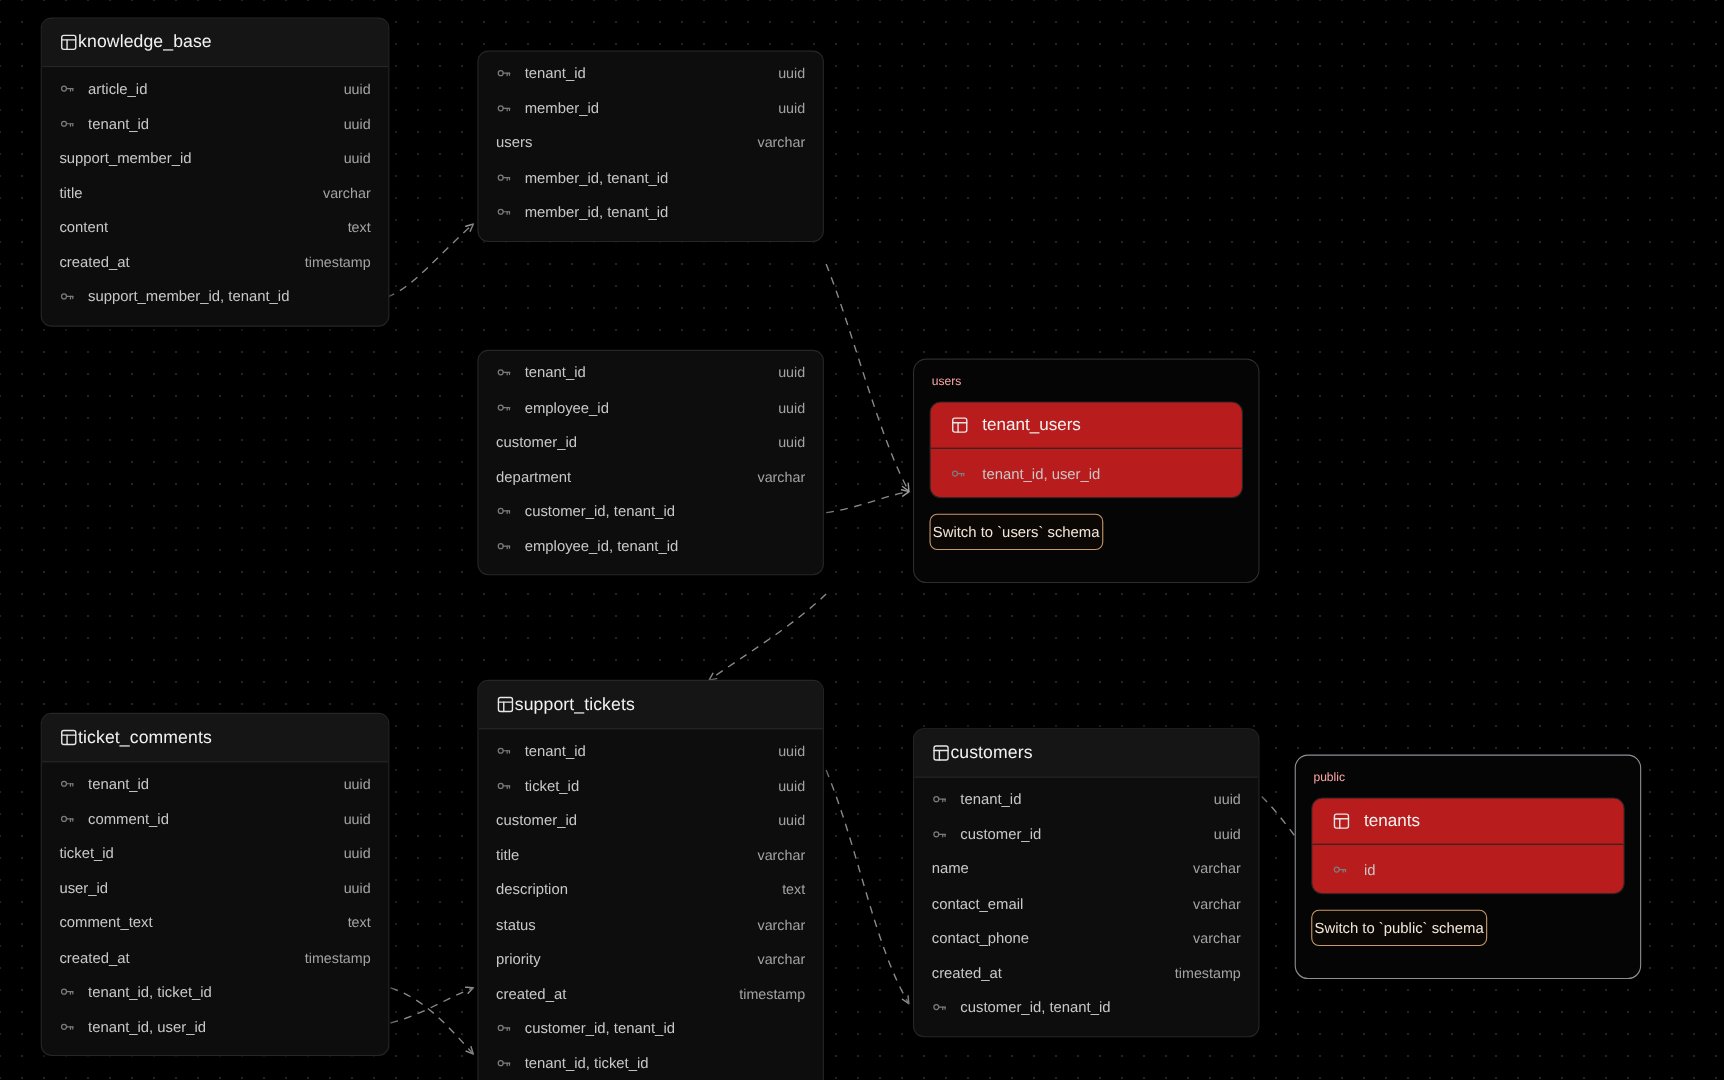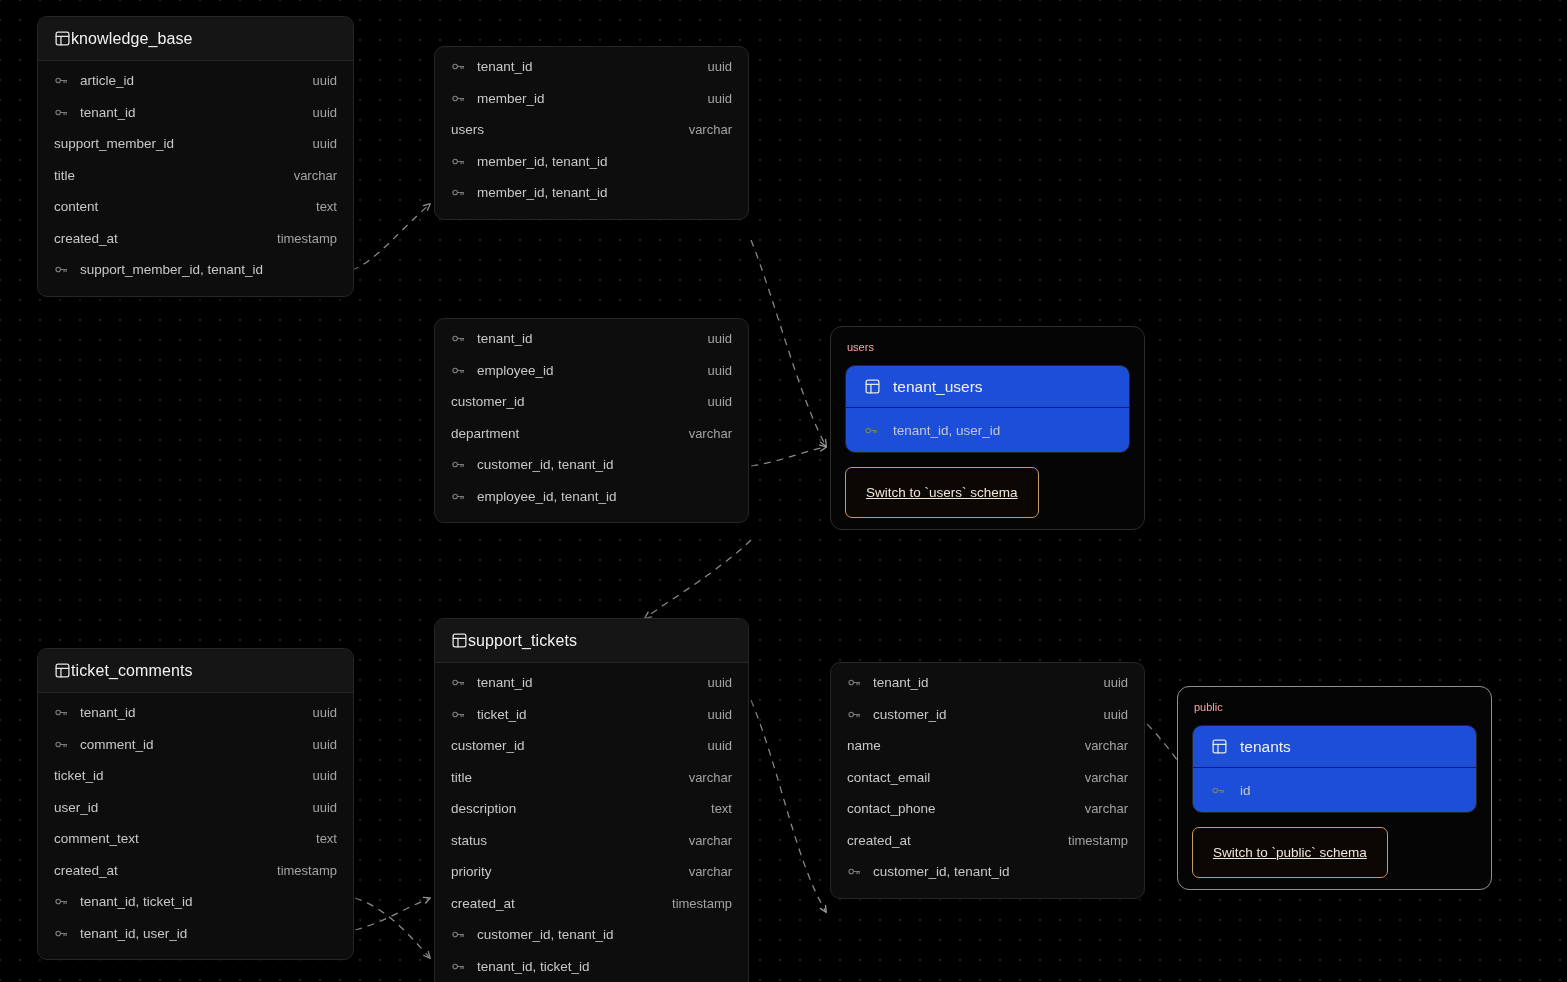--- a/index.html
+++ b/index.html
@@ -99,21 +99,21 @@
   .schema-panel.selected { border-color: #8e9096; }
 
   .schema-label {
     color: #fca5a5;
     font-size: 11px;
     margin-bottom: 12px;
     padding-left: 2px;
   }
 
   .inner-card {
-    background: #1d4ed8;
+    background: #b91c1c;
     border: 1px solid #242424;
     border-radius: 10px;
     overflow: hidden;
     margin-bottom: 14px;
   }
 
   .inner-header {
     display: flex;
     align-items: center;
     gap: 12px;
@@ -129,31 +129,30 @@
     gap: 14px;
     height: 44px;
     padding: 0 18px;
   }
   .inner-row .col-name { font-size: 13.5px; }
 
   .switch-btn {
     display: inline-flex;
     align-items: center;
     justify-content: center;
-    height: 51px;
-    padding: 0 20px;
+    height: 33px;
+    padding: 0 2px;
     background: #0a0705;
     border: 1px solid #c89a6a;
     border-radius: 7px;
     color: #f3e6d8;
     font-size: 13.5px;
     font-family: "Liberation Sans", sans-serif;
     cursor: pointer;
     white-space: nowrap;
-    text-decoration: underline;
   }
 
   .ico { display: block; }
 </style>
 </head>
 <body>
 
 <div id="canvas">
 
   <svg id="edges" viewBox="0 0 1567 982" xmlns="http://www.w3.org/2000/svg">
@@ -523,20 +522,30 @@
                 <line x1="8.6" y1="10" x2="16.4" y2="10"></line>
                 <line x1="13.4" y1="10" x2="13.4" y2="13"></line>
                 <line x1="16.2" y1="10" x2="16.2" y2="12.6"></line>
               </svg>
             </span>
             <span class="col-name">tenant_id, ticket_id</span>
           </div>
         </div>
       </div>
       <div class="table-card" style="left: 830px; top: 662px; width: 315px;">
+        <div class="table-header">
+          <span>
+            <svg class="ico" width="17" height="17" viewBox="0 0 20 20" fill="none" stroke="#e6e6e6" stroke-width="1.5" stroke-linecap="round" stroke-linejoin="round">
+              <rect x="2.5" y="2.5" width="15" height="15" rx="2.2"></rect>
+              <line x1="2.5" y1="7.4" x2="17.5" y2="7.4"></line>
+              <line x1="8.2" y1="7.4" x2="8.2" y2="17.5"></line>
+            </svg>
+          </span>
+          <span class="table-title">customers</span>
+        </div>
         <div class="table-body">
           <div class="col-row">
             <span class="col-key">
               <svg class="ico" width="15" height="15" viewBox="0 0 20 20" fill="none" stroke="#7b7b7b" stroke-width="1.5" stroke-linecap="round" stroke-linejoin="round">
                 <circle cx="5.6" cy="10" r="3"></circle>
                 <line x1="8.6" y1="10" x2="16.4" y2="10"></line>
                 <line x1="13.4" y1="10" x2="13.4" y2="13"></line>
                 <line x1="16.2" y1="10" x2="16.2" y2="12.6"></line>
               </svg>
             </span>

